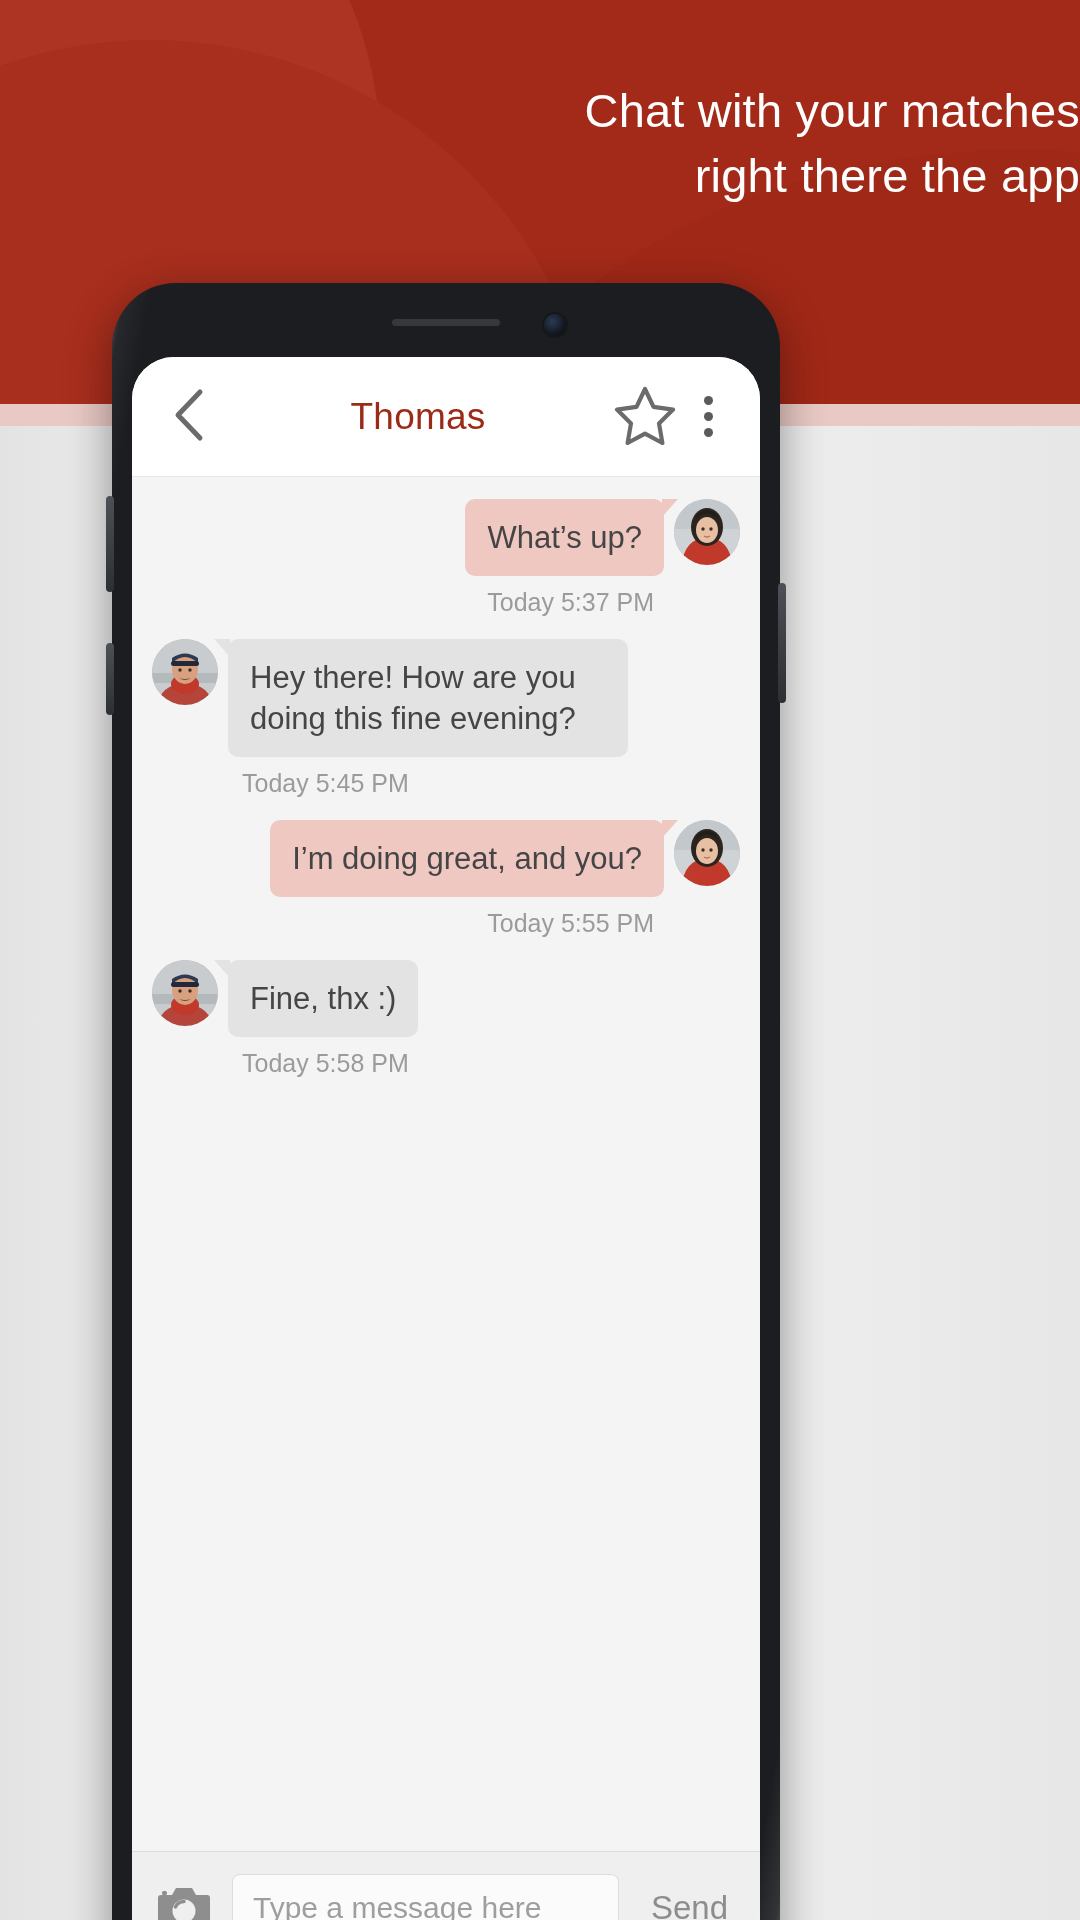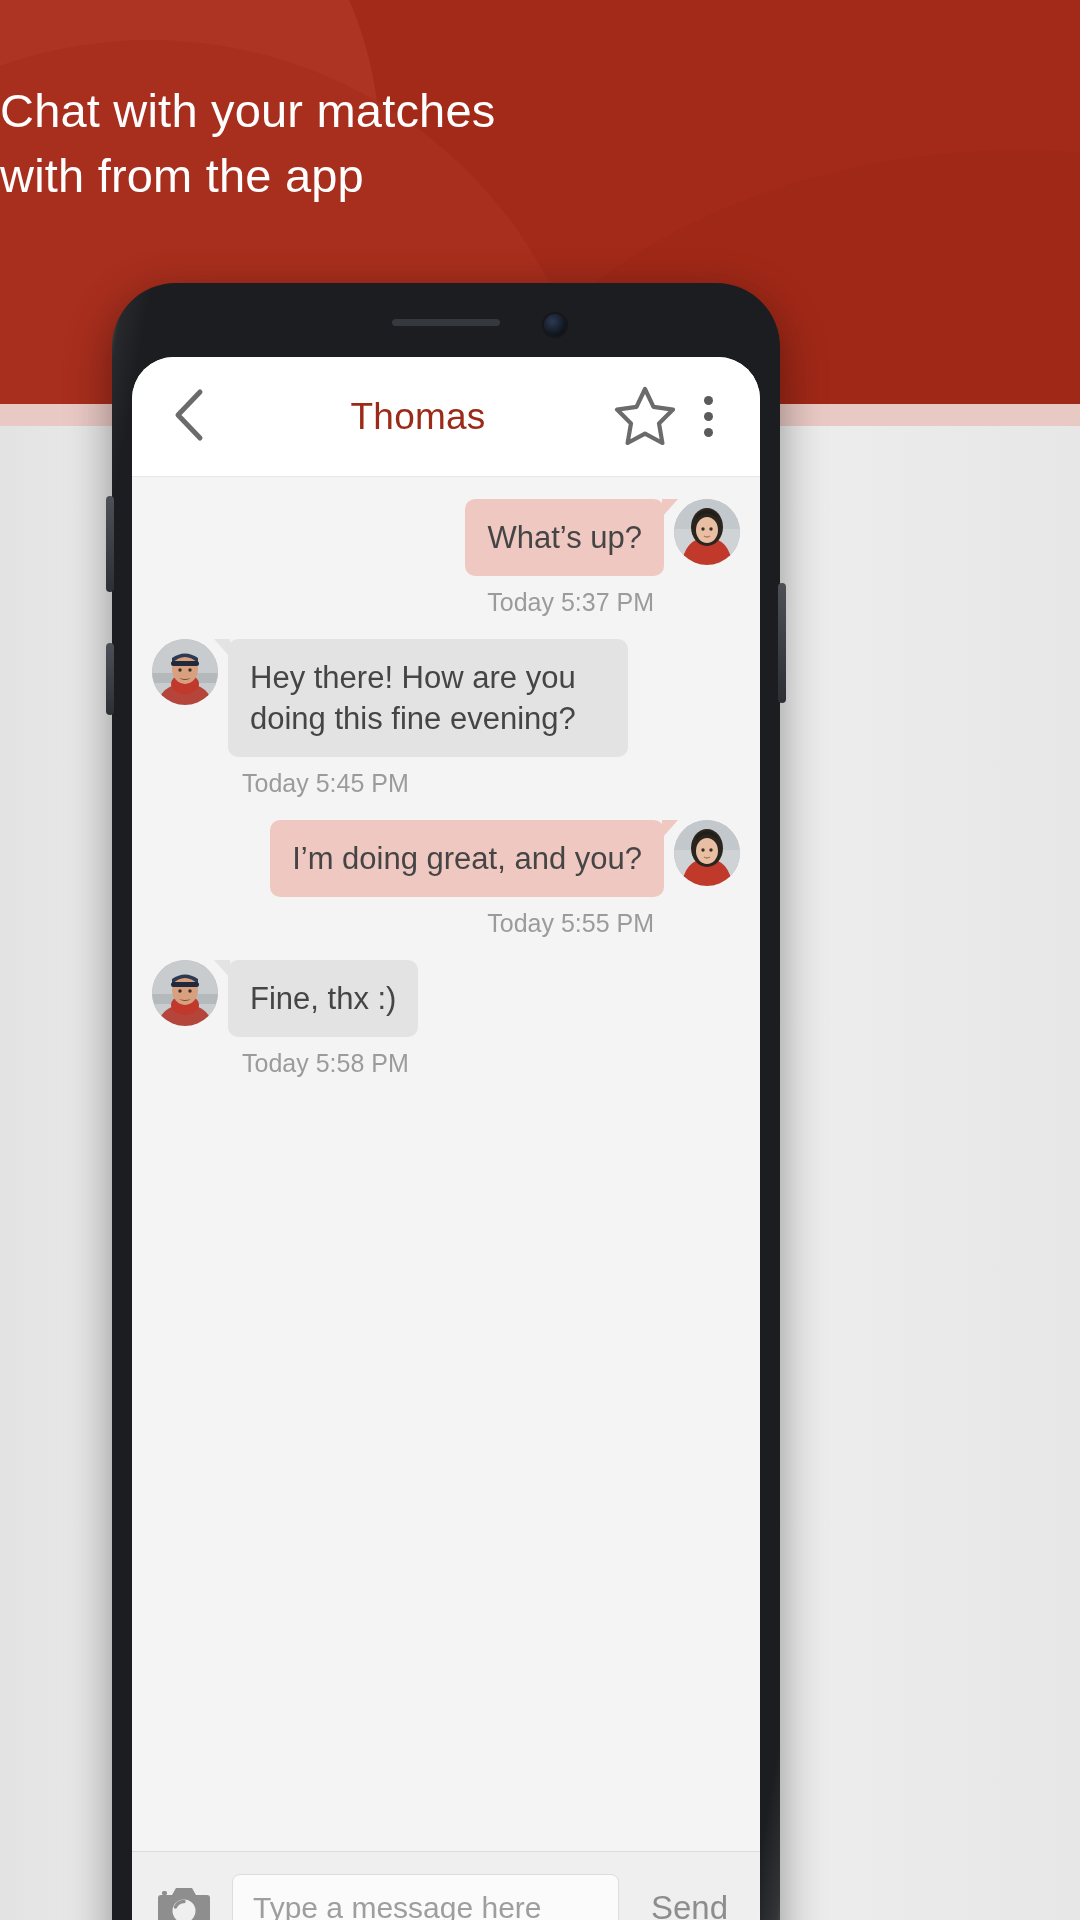--- a/index.html
+++ b/index.html
@@ -47,21 +47,21 @@
     left: 420px; top: 150px;
     width: 1200px; height: 900px;
     border-radius: 50%;
     background: #9e2616;
     opacity: .55;
   }
   .promo-text {
     position: absolute;
     left: 0; top: 78px;
     width: 1080px;
-    text-align: left;
+    text-align: right;
     color: #ffffff;
     font-size: 47px;
     line-height: 65px;
     font-weight: 400;
     letter-spacing: .2px;
   }
   .promo-line { display: block; }
 
   
   .pale-strip {
@@ -308,21 +308,21 @@
 <body>
 
 <div id="screen">
 
   <div class="promo">
     <div class="promo-swoosh-a"></div>
     <div class="promo-swoosh-b"></div>
     <div class="promo-swoosh-c"></div>
     <div class="promo-text">
       <span class="promo-line">Chat with your matches</span>
-      <span class="promo-line">with from the app</span>
+      <span class="promo-line">right there the app</span>
     </div>
   </div>
 
   <div class="pale-strip"></div>
   <div class="page-body"></div>
 
   <div class="phone">
     <div class="speaker"></div>
     <div class="front-cam"></div>
     <div class="btn-left-1"></div>

